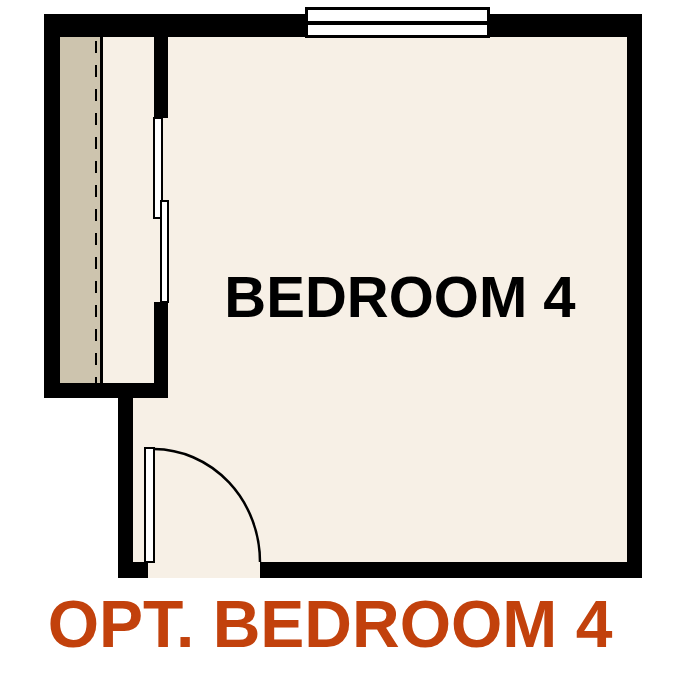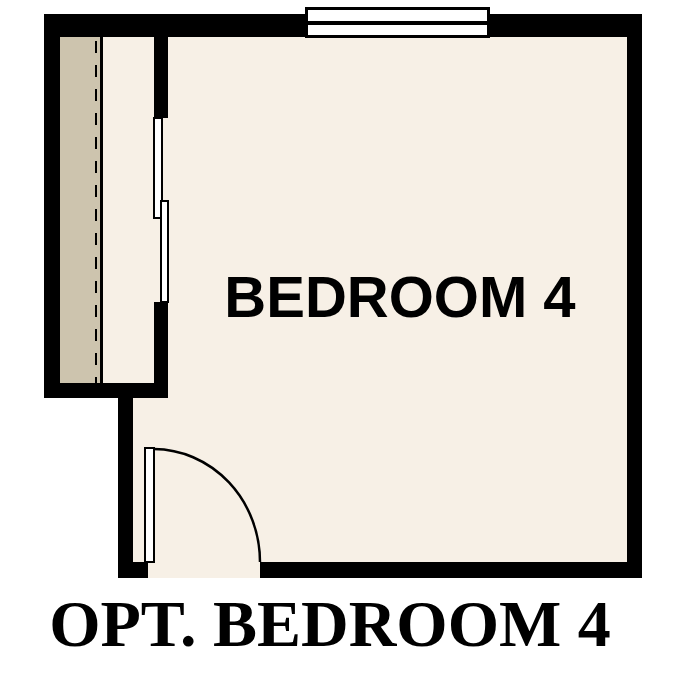--- a/index.html
+++ b/index.html
@@ -63,23 +63,22 @@
     white-space: nowrap;
     letter-spacing: 0px;
   }
   .plan-caption {
     position: absolute;
     left: 330px;
     top: 624px;
     transform: translate(-50%, -50%);
     font-size: 66px;
     font-weight: bold;
-    color: #000000;
+    color: #c2410c;
     white-space: nowrap;
-    font-family: Liberation Serif, serif;
   }
 </style>
 </head>
 <body>
 
 <div class="canvas">
 
   <div class="abs" style="left:0;top:0;width:687px;height:687px;">
 
     <div class="floor" style="left:133px;top:37px;width:494px;height:541px;"></div>

